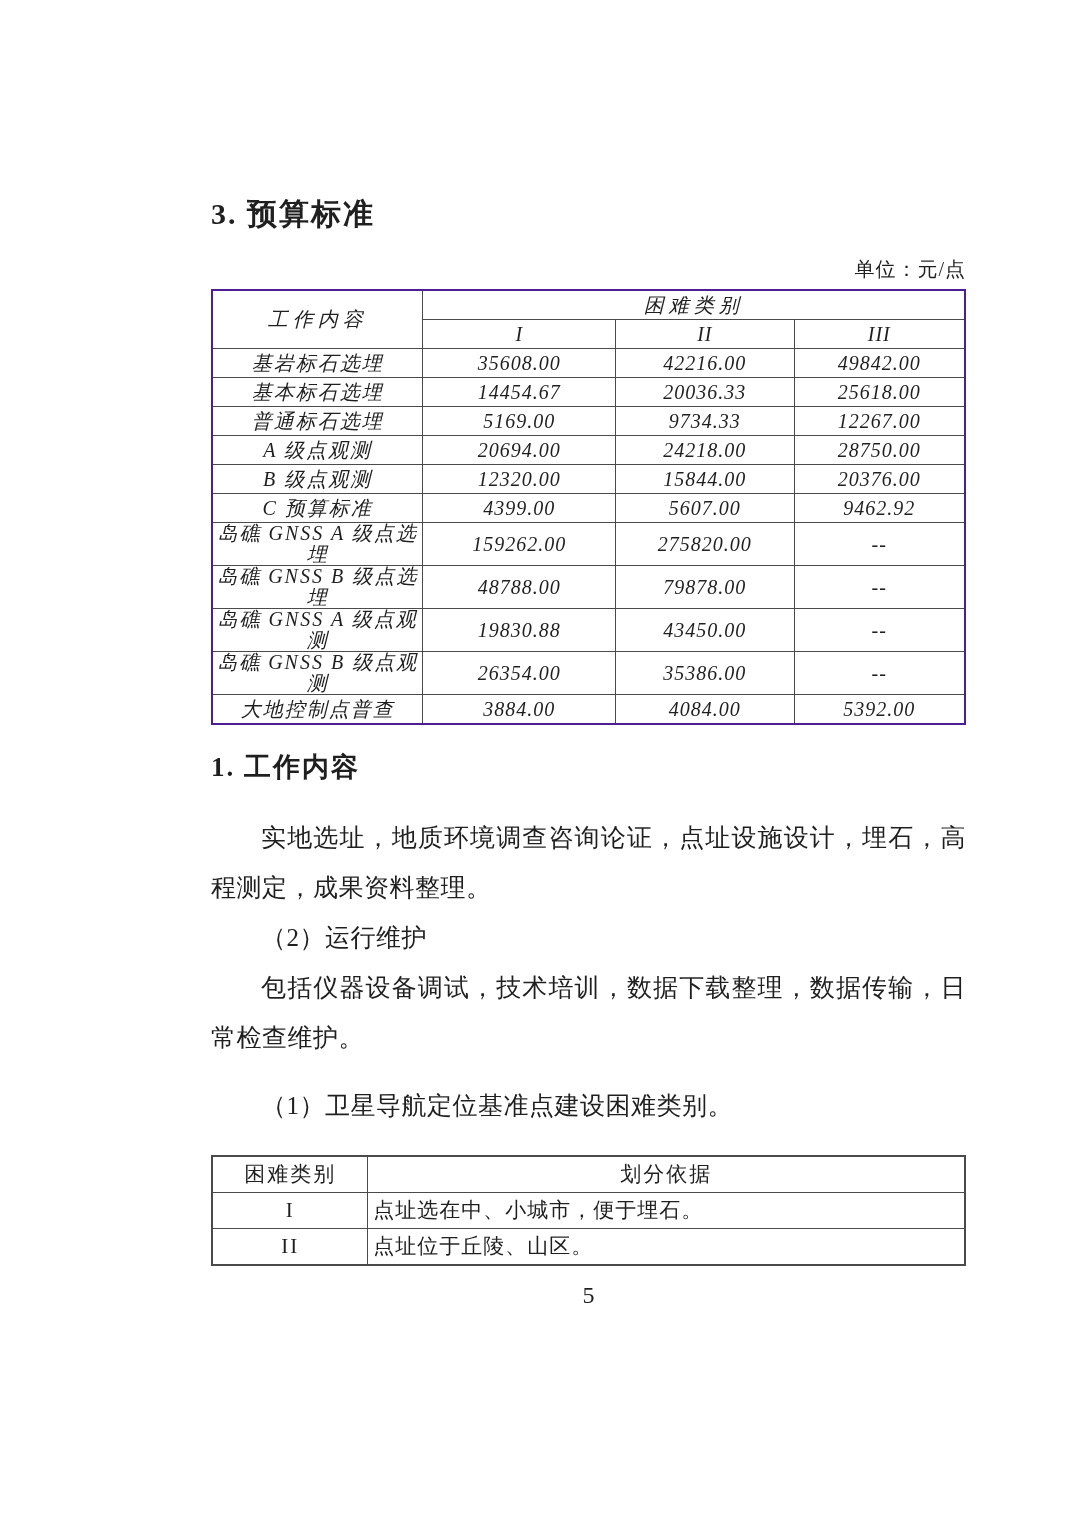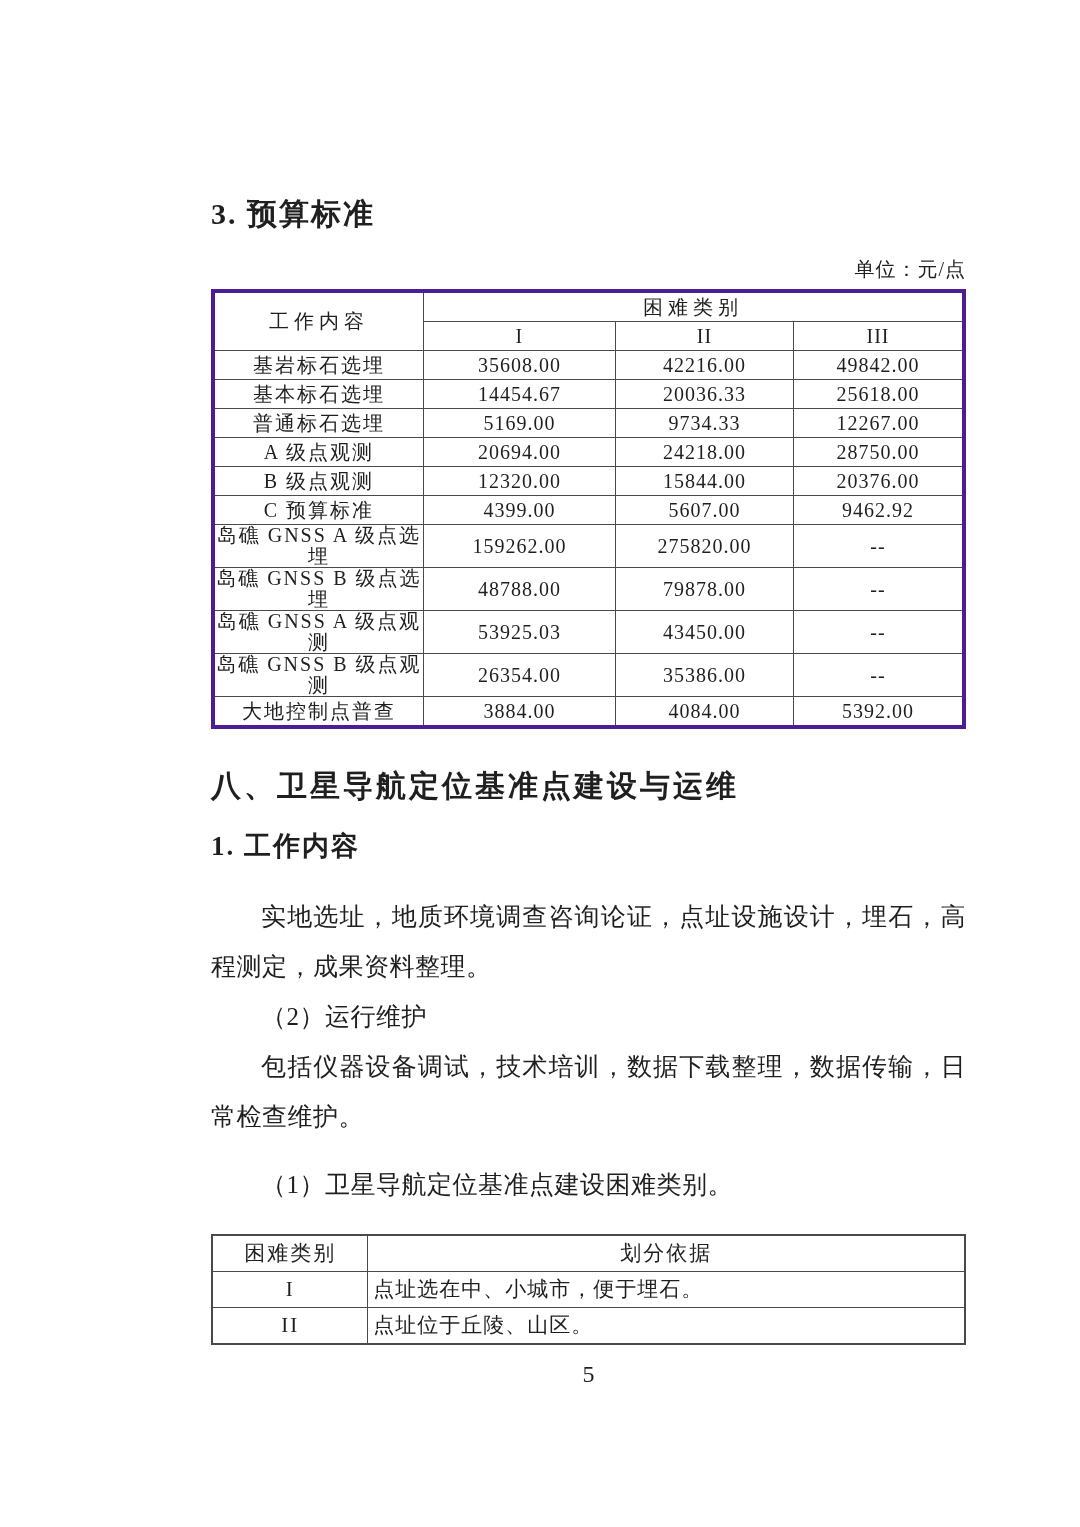--- a/index.html
+++ b/index.html
@@ -62,21 +62,22 @@
     font-size: 20px;
     line-height: 26px;
     letter-spacing: 1px;
   }
 
   
   table.budget {
     width: 100%;
     border-collapse: collapse;
     table-layout: fixed;
-    border: 4px solid #4c1d95;
+    border: 2px solid #4c1d95;
+    font-style: italic;
   }
   table.budget td {
     border: 1px solid #4a4a4a;
     height: 28px;
     padding: 0;
     text-align: center;
     vertical-align: middle;
     font-size: 20px;
     line-height: 1.05;
   }
@@ -198,40 +199,39 @@
         <td class="num">--</td>
       </tr>
       <tr>
         <td class="lbl">岛礁 GNSS B 级点选埋</td>
         <td class="num">48788.00</td>
         <td class="num">79878.00</td>
         <td class="num">--</td>
       </tr>
       <tr>
         <td class="lbl">岛礁 GNSS A 级点观测</td>
-        <td class="num">53925.03</td>
+        <td class="num">19830.88</td>
         <td class="num">43450.00</td>
         <td class="num">--</td>
       </tr>
       <tr>
         <td class="lbl">岛礁 GNSS B 级点观测</td>
         <td class="num">26354.00</td>
         <td class="num">35386.00</td>
         <td class="num">--</td>
       </tr>
       <tr>
         <td class="lbl">大地控制点普查</td>
         <td class="num">3884.00</td>
         <td class="num">4084.00</td>
         <td class="num">5392.00</td>
       </tr>
     </tbody>
   </table>
 
-  <h1 class="h-section">八、卫星导航定位基准点建设与运维</h1>
 
   <h3 class="h-sub">1. 工作内容</h3>
 
   <div class="prose">
     <p>实地选址，地质环境调查咨询论证，点址设施设计，埋石，高程测定，成果资料整理。</p>
     <p class="title-line">（2）运行维护</p>
     <p>包括仪器设备调试，技术培训，数据下载整理，数据传输，日常检查维护。</p>
   </div>
 
 

